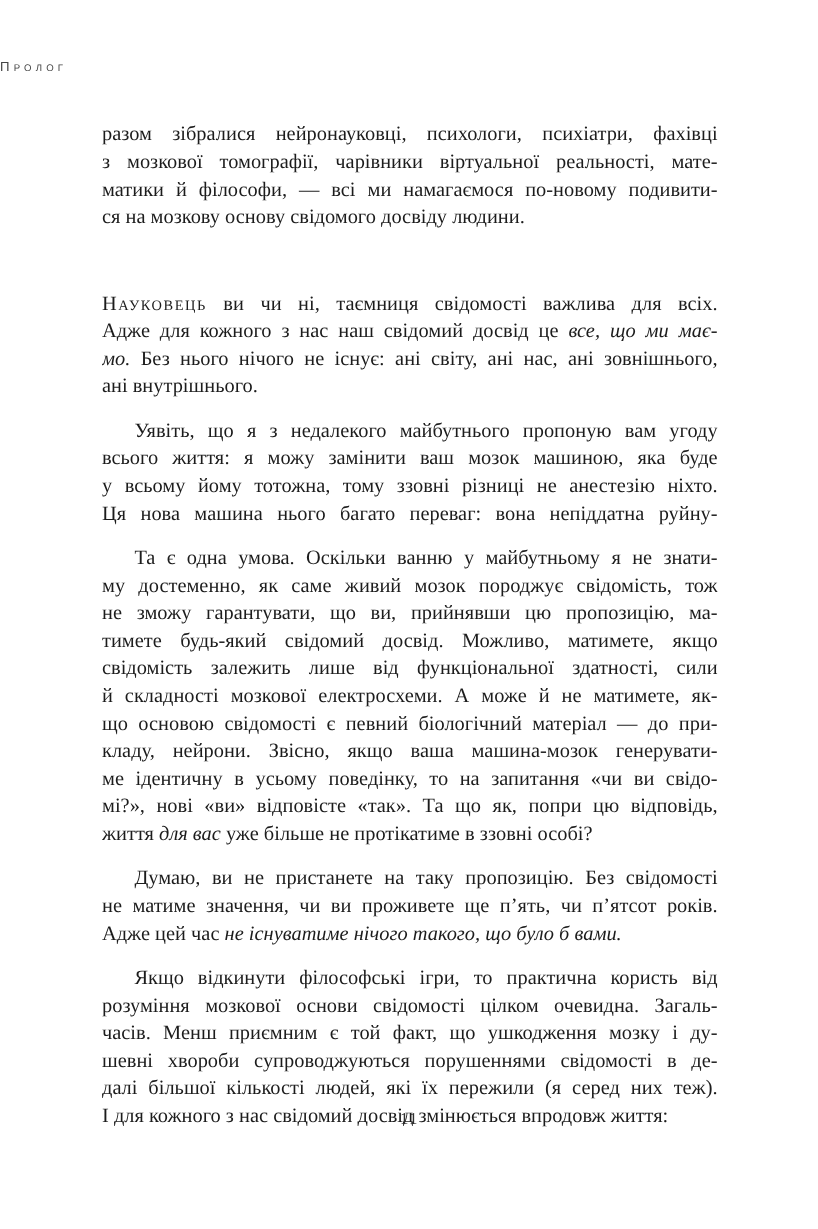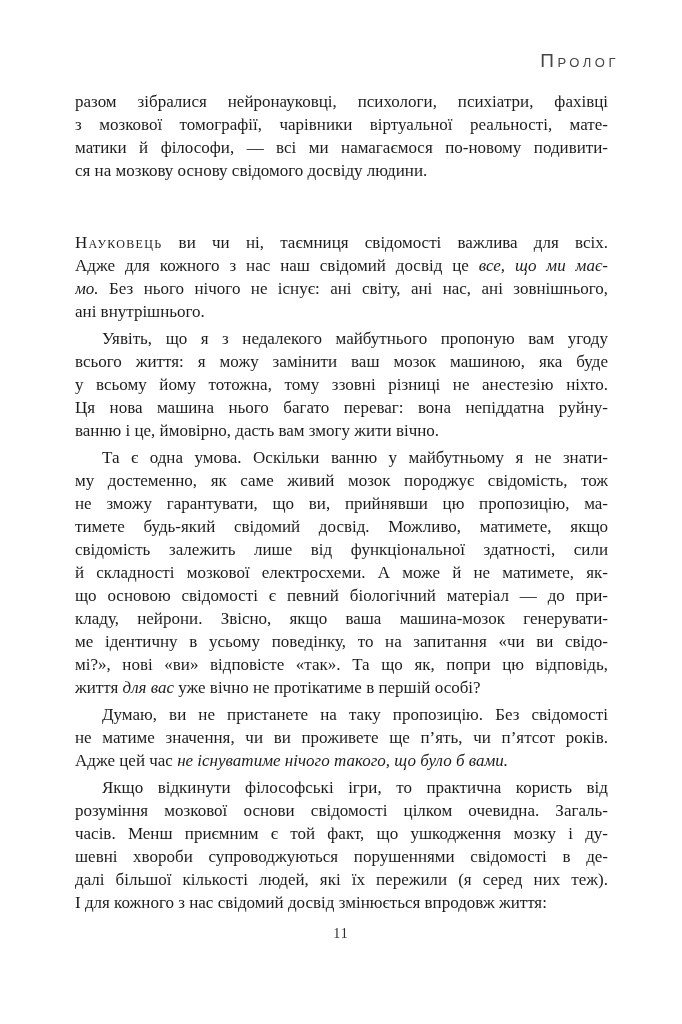--- a/index.html
+++ b/index.html
@@ -10,36 +10,36 @@
     background: #ffffff;
     font-family: "Liberation Serif", "DejaVu Serif", serif;
     color: #1c1c1c;
     overflow: hidden;
   }
   .chapter-header {
     position: absolute;
     top: 50px;
     left: 0;
     width: 619px;
-    text-align: right;
+    text-align: left;
     font-family: "Liberation Sans", "DejaVu Sans", sans-serif;
     font-variant-caps: small-caps;
-    font-size: 19px;
+    font-size: 11px;
     letter-spacing: 3.5px;
     color: #454545;
   }
   .text-block {
     position: absolute;
     top: 86px;
     left: 71px;
     width: 541px;
     font-size: 17px;
     line-height: 23px;
   }
-  .para { margin: 4px; }
+  .para { margin: 14px; }
   .line {
     height: 23px;
     overflow: hidden;
     text-align: justify;
     text-align-last: justify;
   }
   .line.just::after {
     content: "";
     display: inline-block;
     width: 100%;
@@ -83,34 +83,33 @@
         <div class="line just"><span class="sc">Науковець</span><span> ви чи ні, таємниця свідомості важлива для всіх.</span></div>
         <div class="line just"><span>Адже для кожного з нас наш свідомий досвід це </span><span class="it">все, що ми має-</span></div>
         <div class="line just"><span class="it">мо.</span><span> Без нього нічого не існує: ані світу, ані нас, ані зовнішнього,</span></div>
         <div class="line last"><span>ані внутрішнього.</span></div>
       </div>
       <div class="para">
         <div class="line just first"><span>Уявіть, що я з недалекого майбутнього пропоную вам угоду</span></div>
         <div class="line just"><span>всього життя: я можу замінити ваш мозок машиною, яка буде</span></div>
         <div class="line just"><span>у всьому йому тотожна, тому ззовні різниці не анестезію ніхто.</span></div>
         <div class="line just"><span>Ця нова машина нього багато переваг: вона непіддатна руйну-</span></div>
-        <div class="line last"><span>ванню і це, ймовірно, дасть вам змогу жити вічно.</span></div>
       </div>
       <div class="para">
         <div class="line just first"><span>Та є одна умова. Оскільки ванню у майбутньому я не знати-</span></div>
         <div class="line just"><span>му достеменно, як саме живий мозок породжує свідомість, тож</span></div>
         <div class="line just"><span>не зможу гарантувати, що ви, прийнявши цю пропозицію, ма-</span></div>
         <div class="line just"><span>тимете будь-який свідомий досвід. Можливо, матимете, якщо</span></div>
         <div class="line just"><span>свідомість залежить лише від функціональної здатності, сили</span></div>
         <div class="line just"><span>й складності мозкової електросхеми. А може й не матимете, як-</span></div>
         <div class="line just"><span>що основою свідомості є певний біологічний матеріал — до при-</span></div>
         <div class="line just"><span>кладу, нейрони. Звісно, якщо ваша машина-мозок генерувати-</span></div>
         <div class="line just"><span>ме ідентичну в усьому поведінку, то на запитання «чи ви свідо-</span></div>
         <div class="line just"><span>мі?», нові «ви» відповісте «так». Та що як, попри цю відповідь,</span></div>
-        <div class="line last"><span>життя </span><span class="it">для вас</span><span> уже вічно не протікатиме в першій особі?</span></div>
+        <div class="line last"><span>життя </span><span class="it">для вас</span><span> уже більше не протікатиме в ззовні особі?</span></div>
       </div>
       <div class="para">
         <div class="line just first"><span>Думаю, ви не пристанете на таку пропозицію. Без свідомості</span></div>
         <div class="line just"><span>не матиме значення, чи ви проживете ще п’ять, чи п’ятсот років.</span></div>
         <div class="line last"><span>Адже цей час </span><span class="it">не існуватиме нічого такого, що було б вами.</span></div>
       </div>
       <div class="para">
         <div class="line just first"><span>Якщо відкинути філософські ігри, то практична користь від</span></div>
         <div class="line just"><span>розуміння мозкової основи свідомості цілком очевидна. Загаль-</span></div>
         <div class="line just"><span>часів. Менш приємним є той факт, що ушкодження мозку і ду-</span></div>

